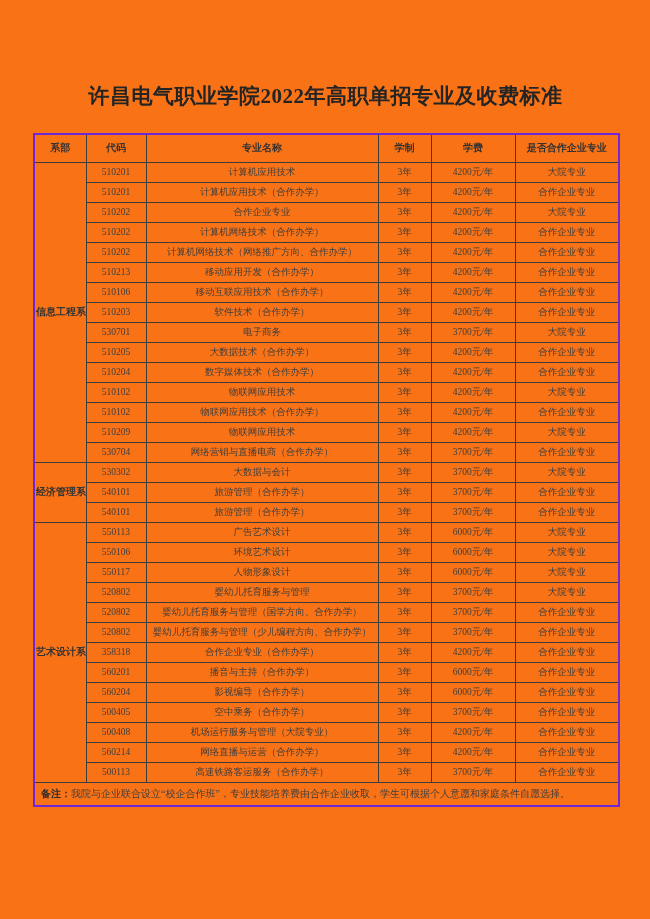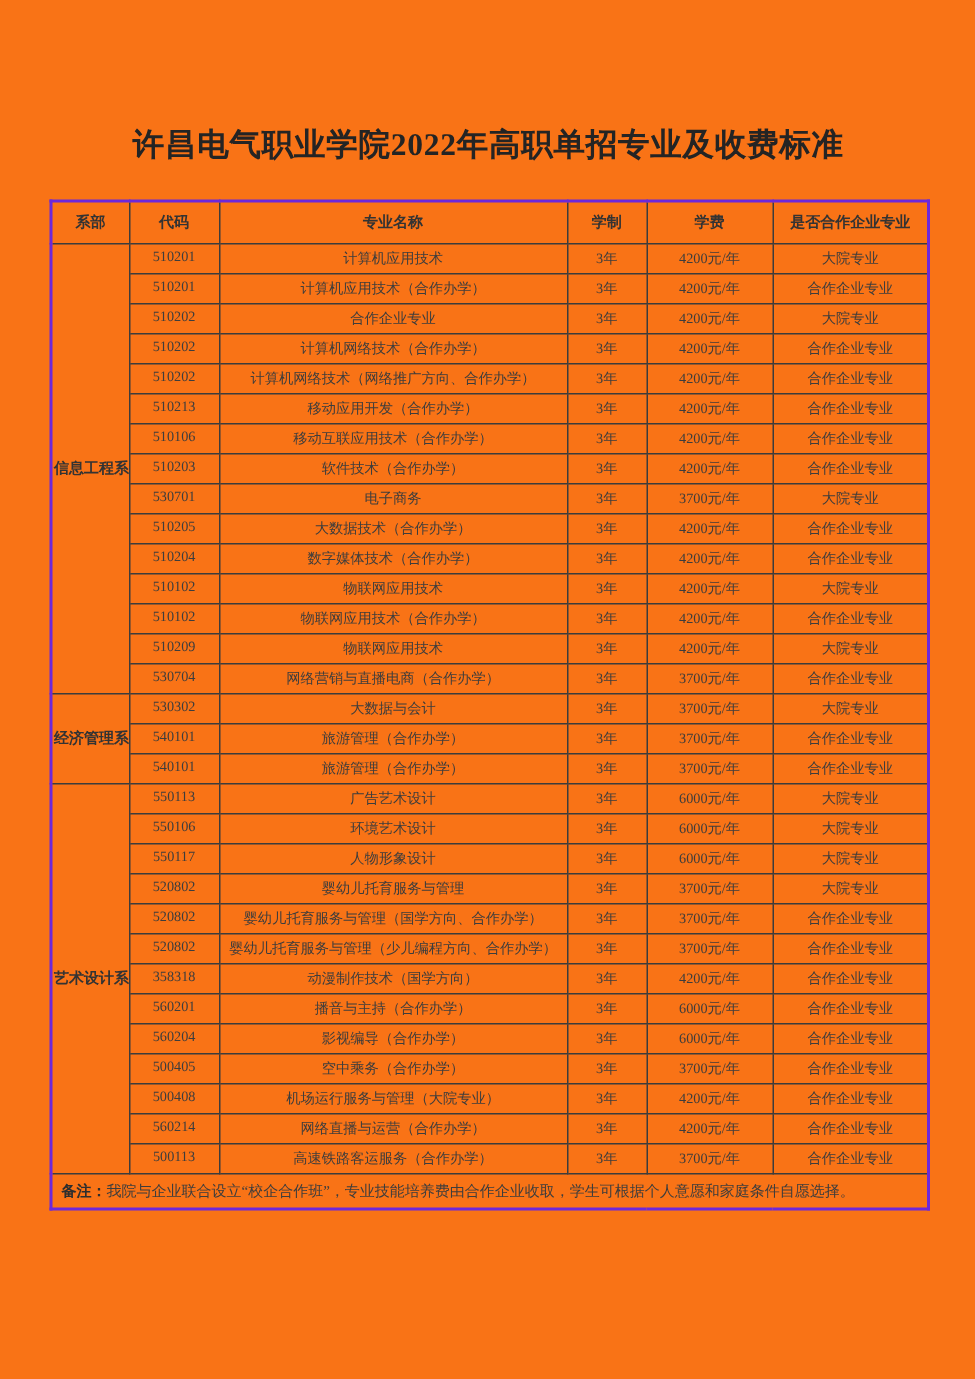--- a/index.html
+++ b/index.html
@@ -256,21 +256,21 @@
         </tr>
         <tr>
           <td>520802</td>
           <td>婴幼儿托育服务与管理（少儿编程方向、合作办学）</td>
           <td>3年</td>
           <td>3700元/年</td>
           <td>合作企业专业</td>
         </tr>
         <tr>
           <td>358318</td>
-          <td>动漫制作技术（国学方向）</td>
+          <td>合作企业专业（合作办学）</td>
           <td>3年</td>
           <td>4200元/年</td>
           <td>合作企业专业</td>
         </tr>
         <tr>
           <td>560201</td>
           <td>播音与主持（合作办学）</td>
           <td>3年</td>
           <td>6000元/年</td>
           <td>合作企业专业</td>

